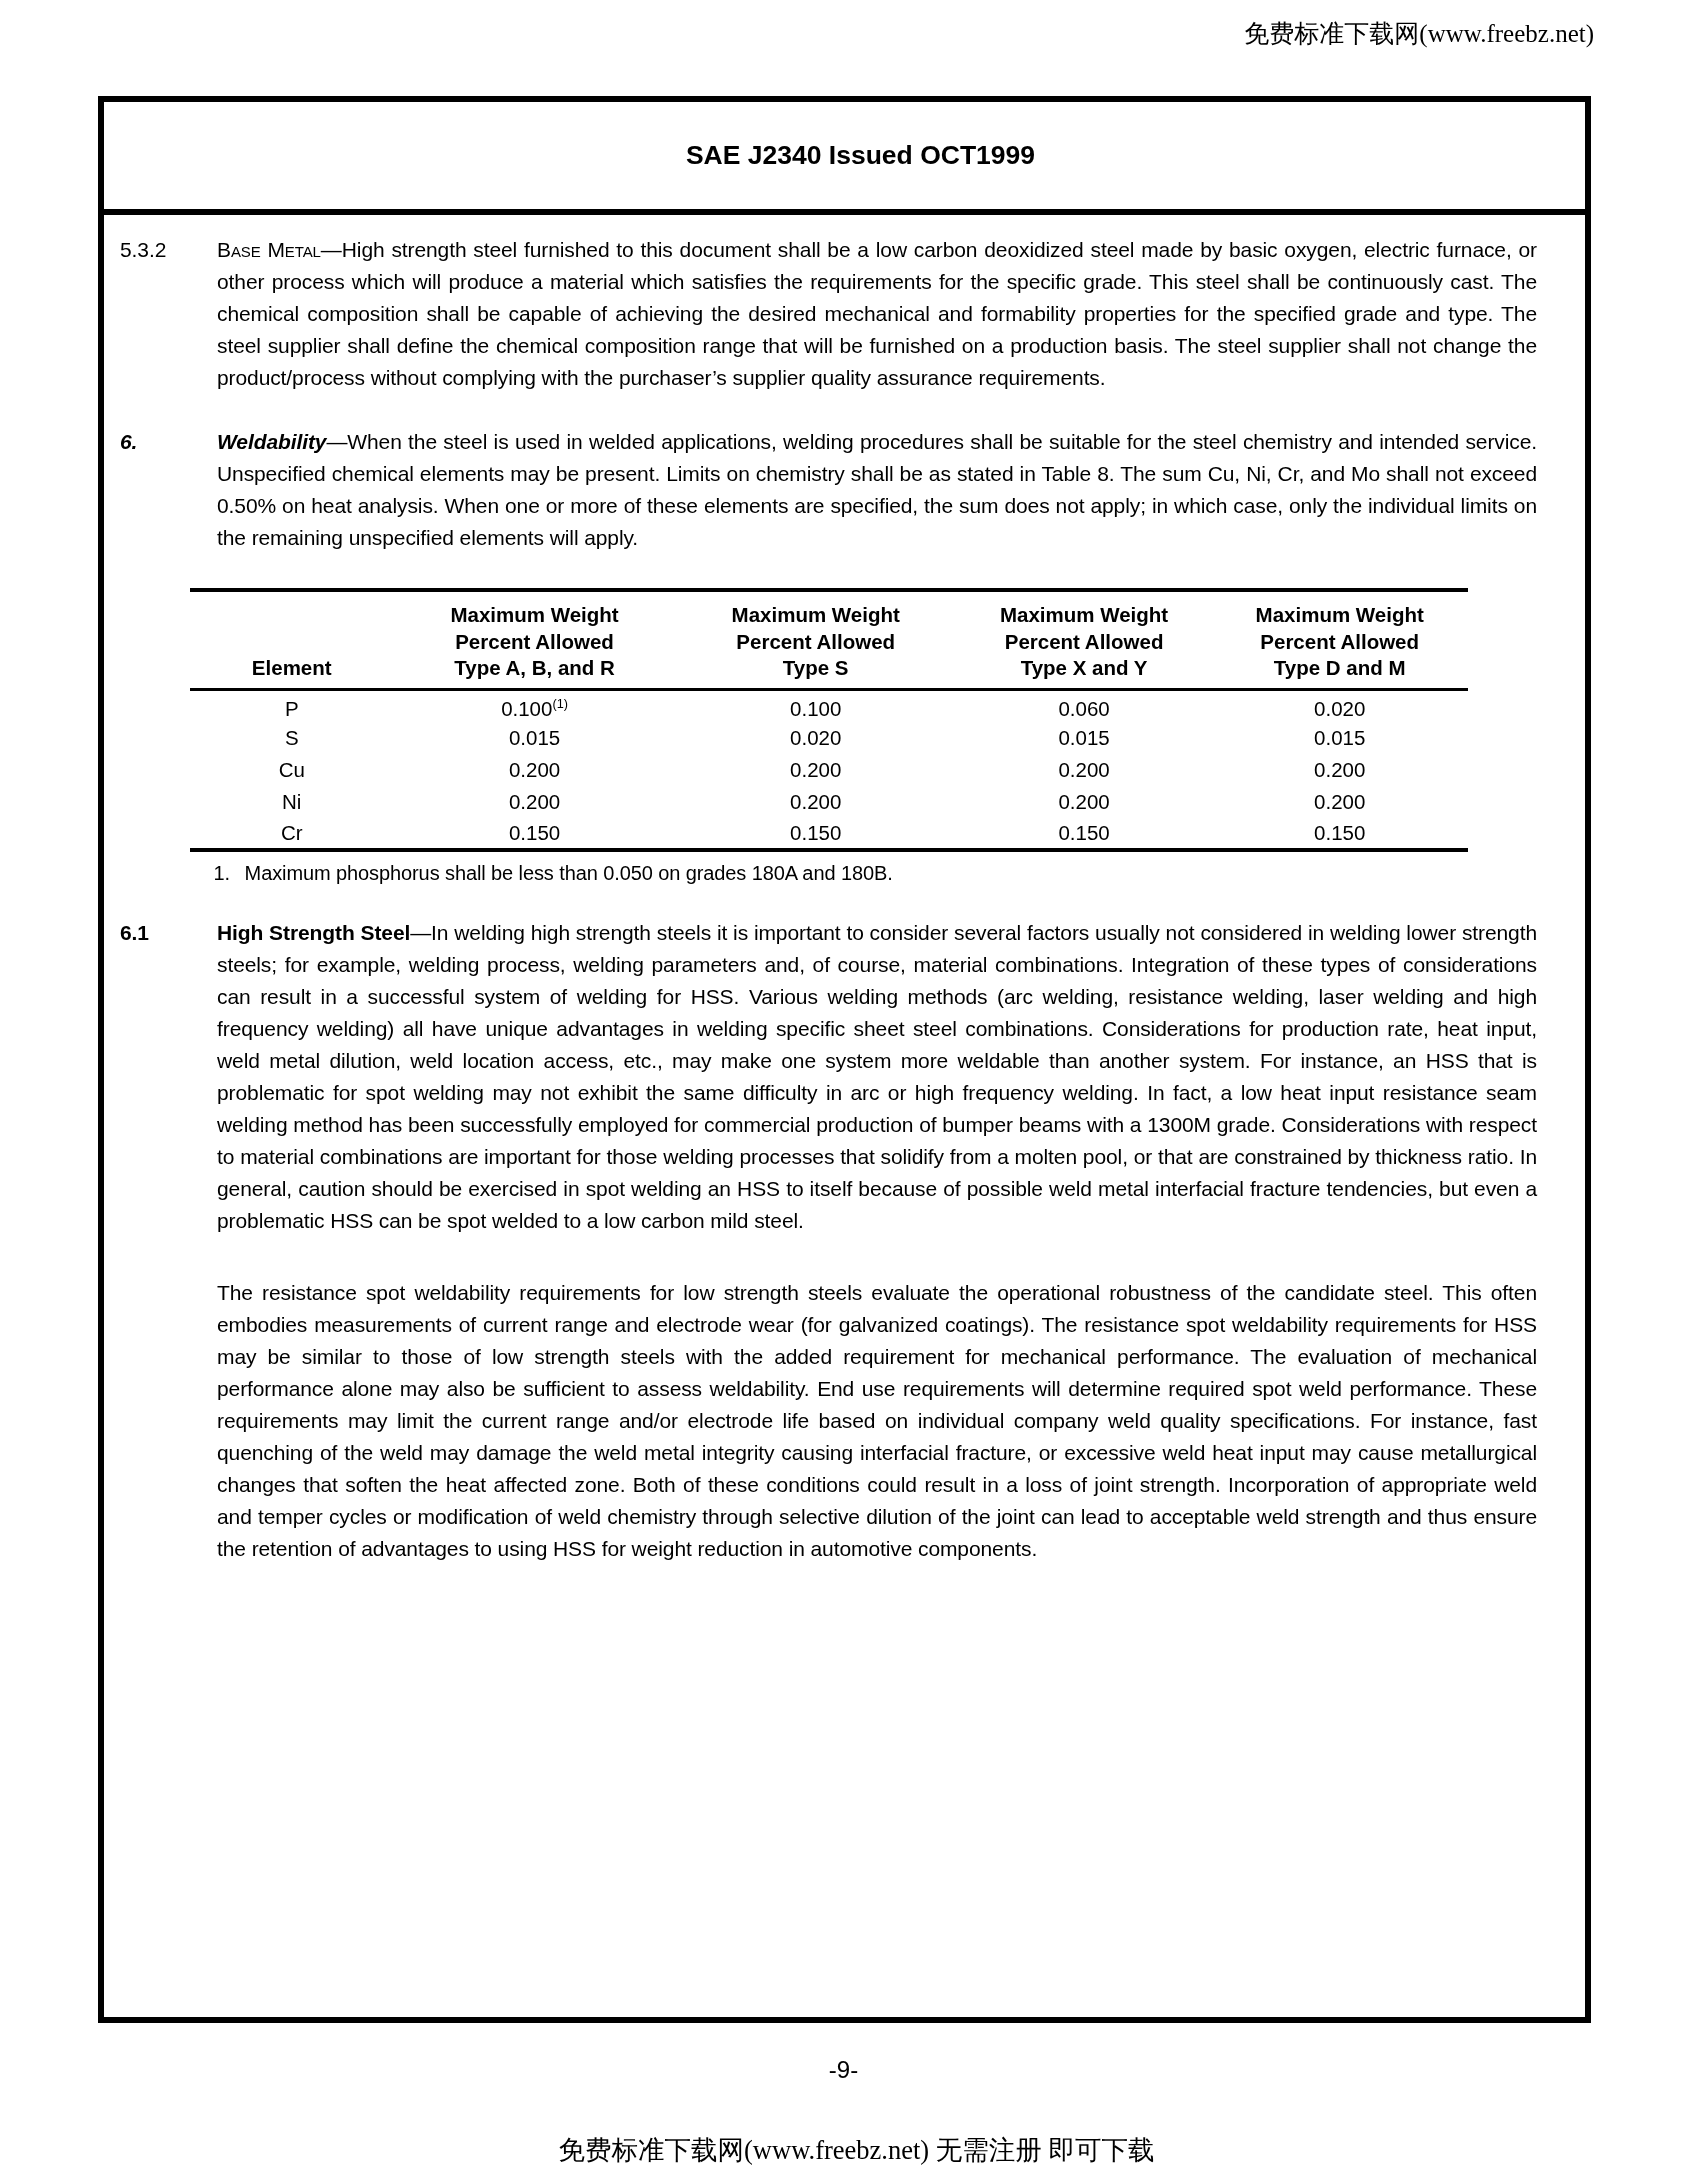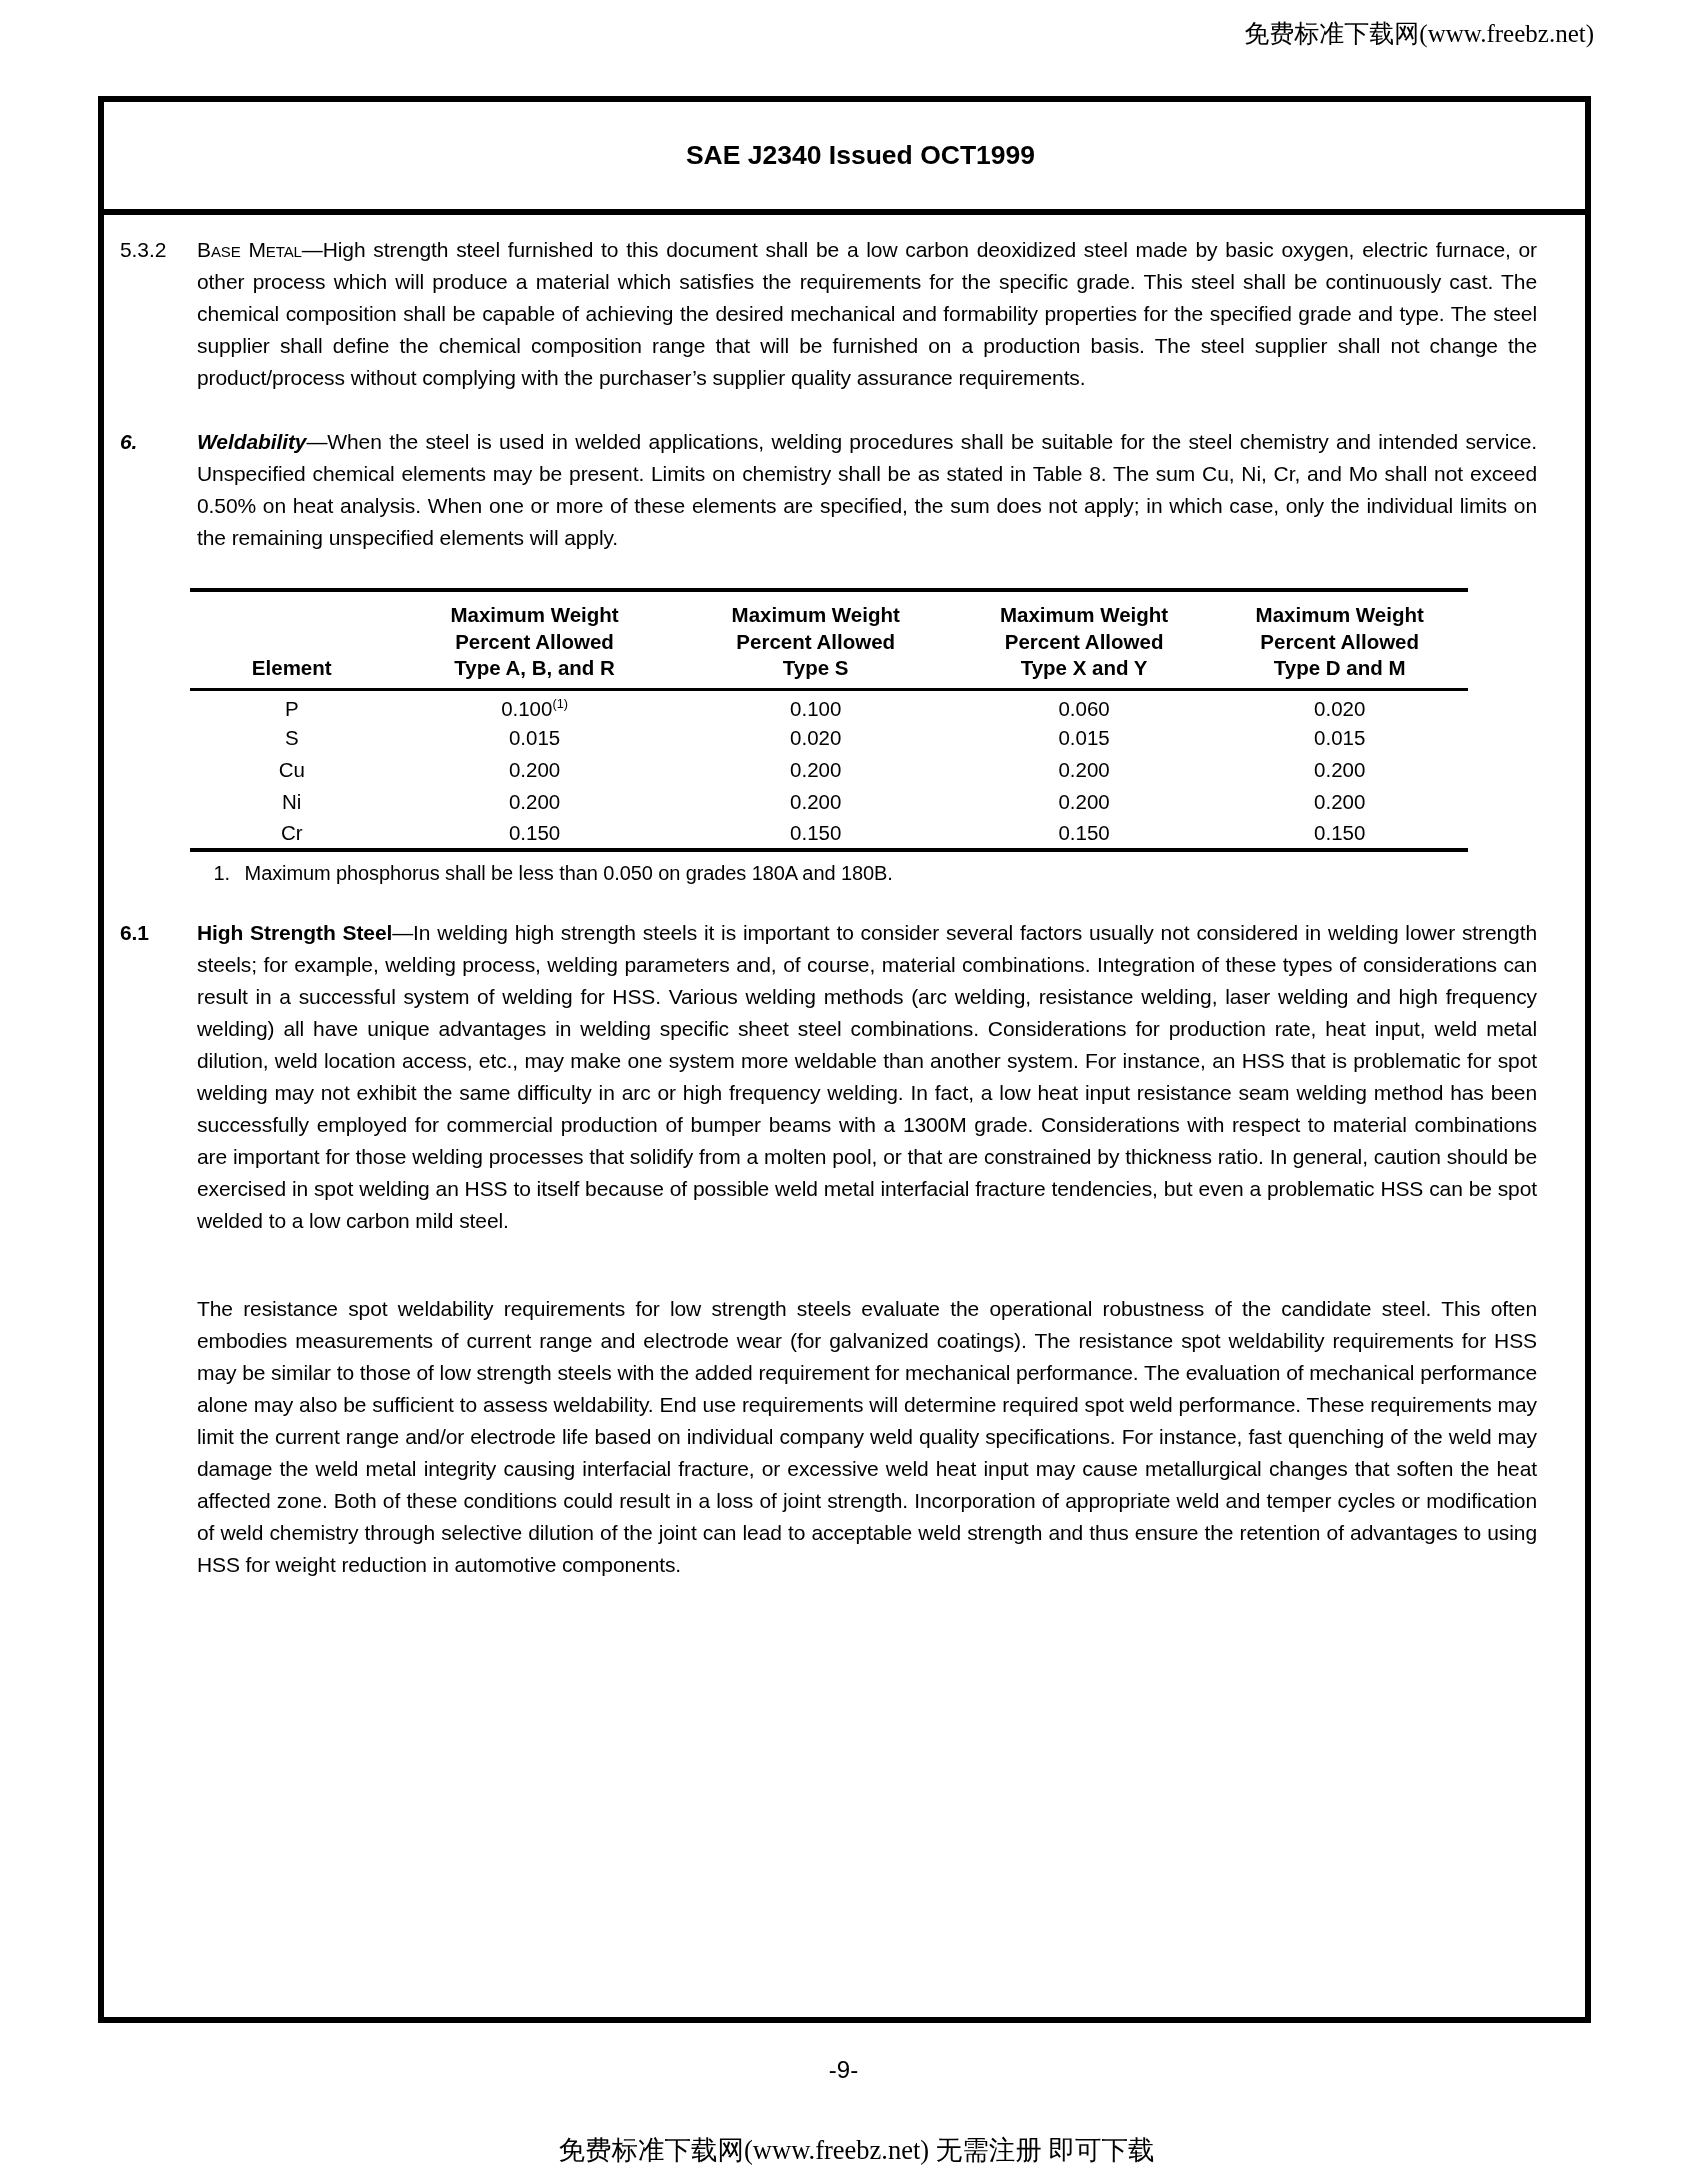--- a/index.html
+++ b/index.html
@@ -60,37 +60,37 @@
     font-weight: bold;
     font-size: 26.5px;
     padding-left: 32px;
   }
 
   .content {
     padding: 18.5px 48px 0 16px;
   }
 
   
-  .section { display: flex; margin-top: 32px; }
+  .section { display: flex; margin-top: 32px; gap: 20px; }
   .section:first-child { margin-top: 0; }
   .sec-num {
     width: 77px;
     flex-shrink: 0;
     font-size: 21px;
     line-height: 32px;
     letter-spacing: -0.1px;
   }
   .sec-body {
     flex: 1;
     font-size: 21px;
     line-height: 32px;
     letter-spacing: -0.1px;
     text-align: justify;
   }
-  .sec-body p + p { margin-top: 56px; }
+  .sec-body p + p { margin-top: 40px; }
   .sc  { font-variant: small-caps; }
   .b   { font-weight: bold; }
   .bi  { font-weight: bold; font-style: italic; }
 
   
   .table-block { margin: 34px auto 0 auto; width: 1278px; }
   .table-title {
     text-align: center;
     font-weight: bold;
     font-size: 22.5px;

